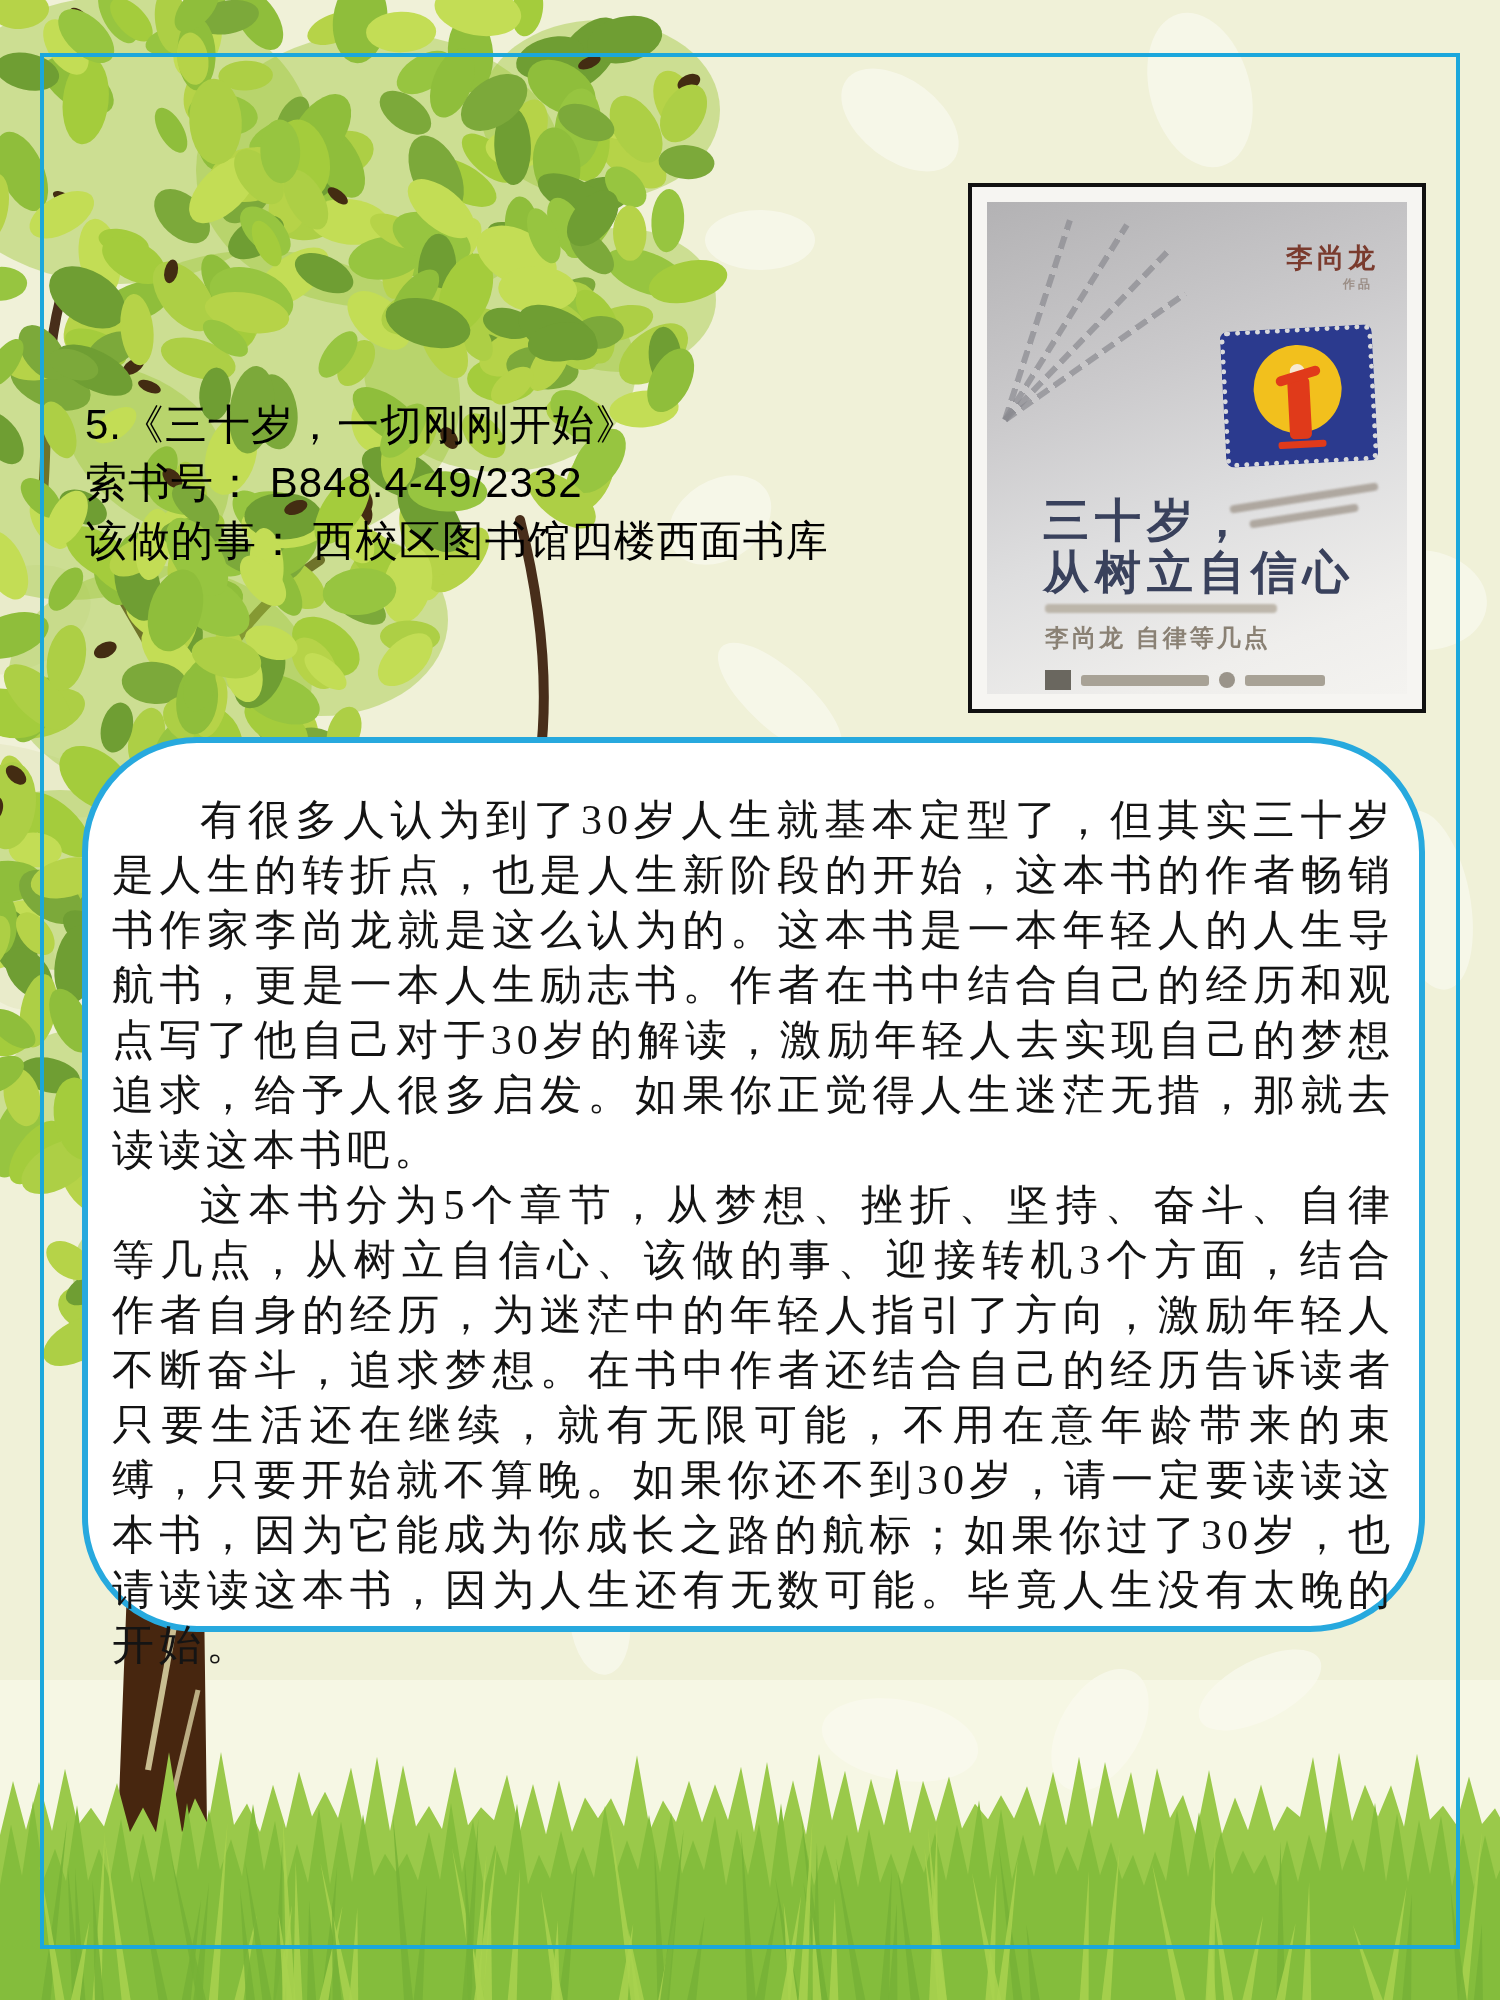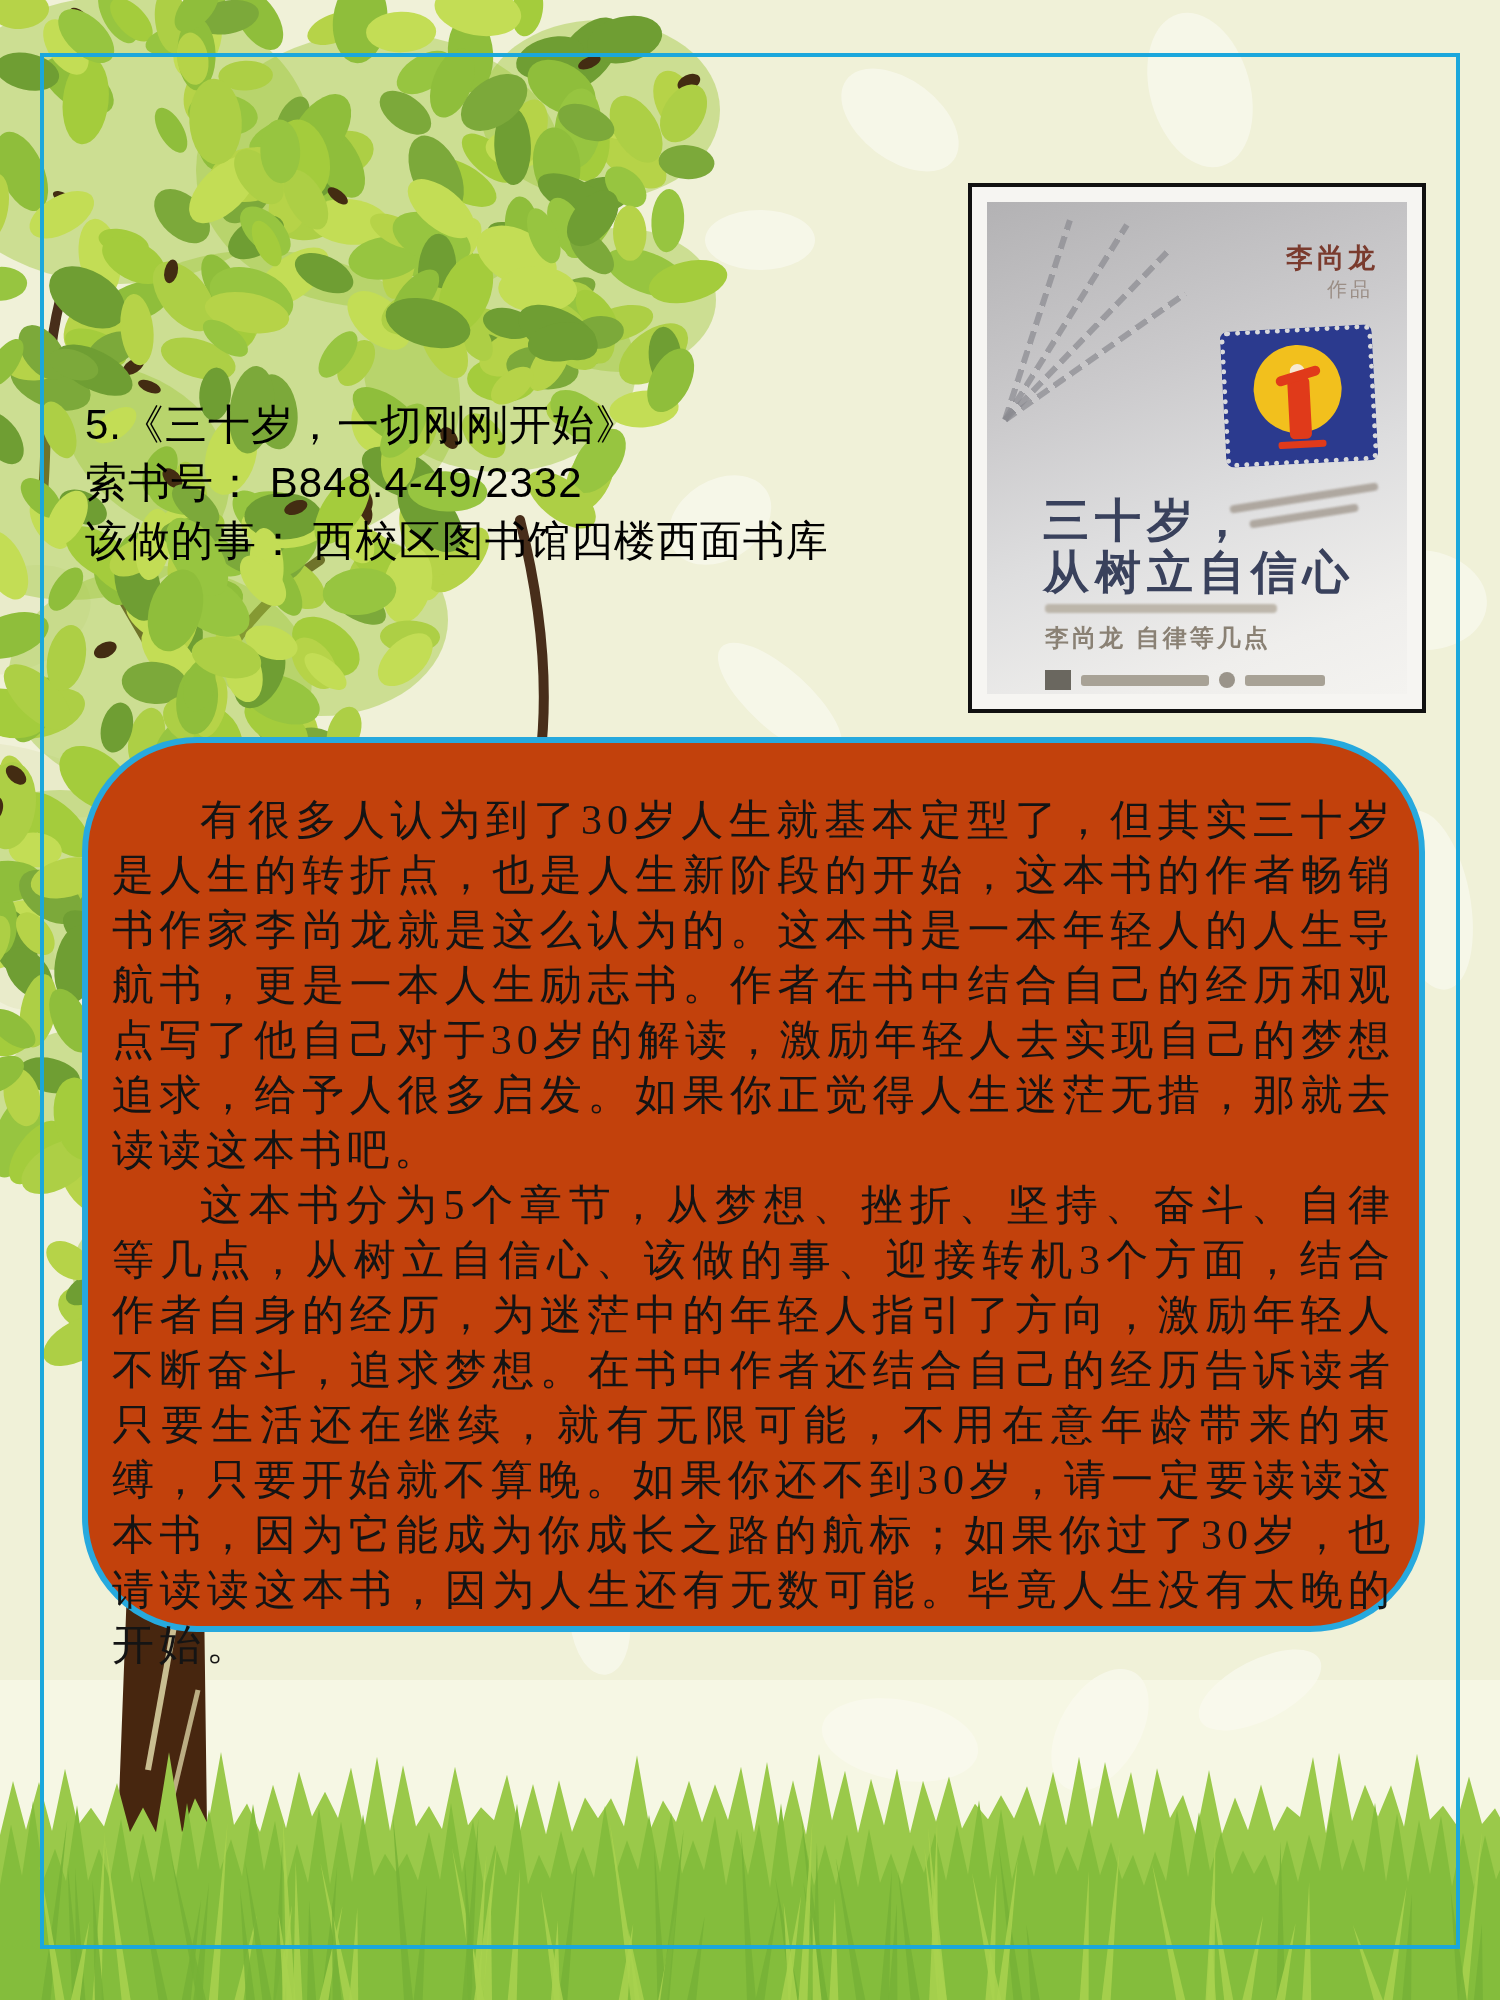--- a/index.html
+++ b/index.html
@@ -13,21 +13,21 @@
   .header-block{position:absolute;left:85px;top:396px;z-index:4;color:#000;
                 font-size:42px;line-height:58px;letter-spacing:1px;white-space:nowrap;}
   
   .cover{position:absolute;left:968px;top:183px;width:458px;height:530px;z-index:4;
          background:#111;padding:4px;box-sizing:border-box;}
   .cover-mat{width:100%;height:100%;background:#f6f5f2;padding:15px;box-sizing:border-box;}
   .cover-photo{position:relative;width:100%;height:100%;overflow:hidden;
          background:linear-gradient(160deg,#b3b2b4 0%,#cbcacc 35%,#dededf 60%,#efeeec 85%,#f4f3f0 100%);}
   .cover-author{position:absolute;right:28px;top:38px;font-size:27px;font-weight:bold;
          color:#7a3b2e;letter-spacing:4px;font-family:Liberation Mono, monospace;}
-  .cover-author-sub{position:absolute;right:34px;top:74px;font-size:20px;color:#9b8e86;letter-spacing:3px;}
+  .cover-author-sub{position:absolute;right:34px;top:74px;font-size:12px;color:#9b8e86;letter-spacing:3px;font-weight:bold;}
   .fan{position:absolute;left:10px;top:10px;width:260px;height:240px;}
   .fan span{position:absolute;left:8px;top:205px;height:6px;opacity:.7;transform-origin:left center;
          background:repeating-linear-gradient(90deg,#8a8a90 0 13px,rgba(0,0,0,0) 13px 20px);}
   .fan span:nth-child(1){width:210px;transform:rotate(-72deg);}
   .fan span:nth-child(2){width:230px;transform:rotate(-58deg);}
   .fan span:nth-child(3){width:235px;transform:rotate(-46deg);}
   .fan span:nth-child(4){width:220px;transform:rotate(-35deg);}
   .stamp{position:absolute;left:236px;top:126px;width:152px;height:136px;background:#2b3a8e;
          border:5px dotted #d9d9db;border-radius:8px;transform:rotate(-3deg);box-sizing:border-box;}
   .stamp-sun{position:absolute;left:26px;top:12px;width:88px;height:88px;border-radius:50%;background:#f2c01d;}
@@ -47,21 +47,21 @@
   .sub-blur{left:58px;top:402px;width:232px;height:9px;background:#b3ab9d;}
   .cover-byline{position:absolute;left:58px;top:420px;font-size:24px;font-weight:bold;
          color:#8a8174;letter-spacing:3px;white-space:nowrap;}
   .logos{position:absolute;left:58px;top:468px;display:flex;align-items:center;gap:10px;}
   .logo-box{width:26px;height:20px;background:#6a675f;}
   .logo-bar{width:128px;height:11px;background:#a8a296;border-radius:3px;filter:blur(.5px);}
   .logo-dot{width:16px;height:16px;border-radius:50%;background:#9a948a;}
   .logo-bar2{width:80px;height:11px;background:#a8a296;border-radius:3px;filter:blur(.5px);}
   
   .bubble{position:absolute;left:82px;top:737px;width:1343px;height:895px;z-index:4;
-         background:#c2410c;border:6px solid #27a9de;border-radius:115px;box-sizing:border-box;
+         background:#ffffff;border:6px solid #27a9de;border-radius:115px;box-sizing:border-box;
          padding:50px 24px 30px 24px;}
   .bubble p{margin:0;font-family:"Liberation Serif","DejaVu Serif",serif;
          font-size:42px;line-height:55px;letter-spacing:5px;color:#141414;
          text-align:justify;text-justify:inter-character;text-indent:88px;}
 </style>
 </head>
 <body>
 
 <div class="page">
 

